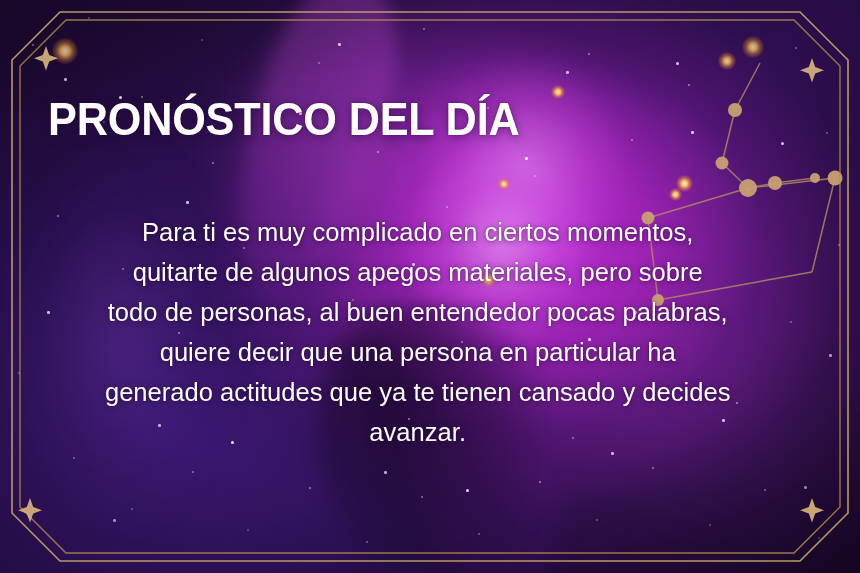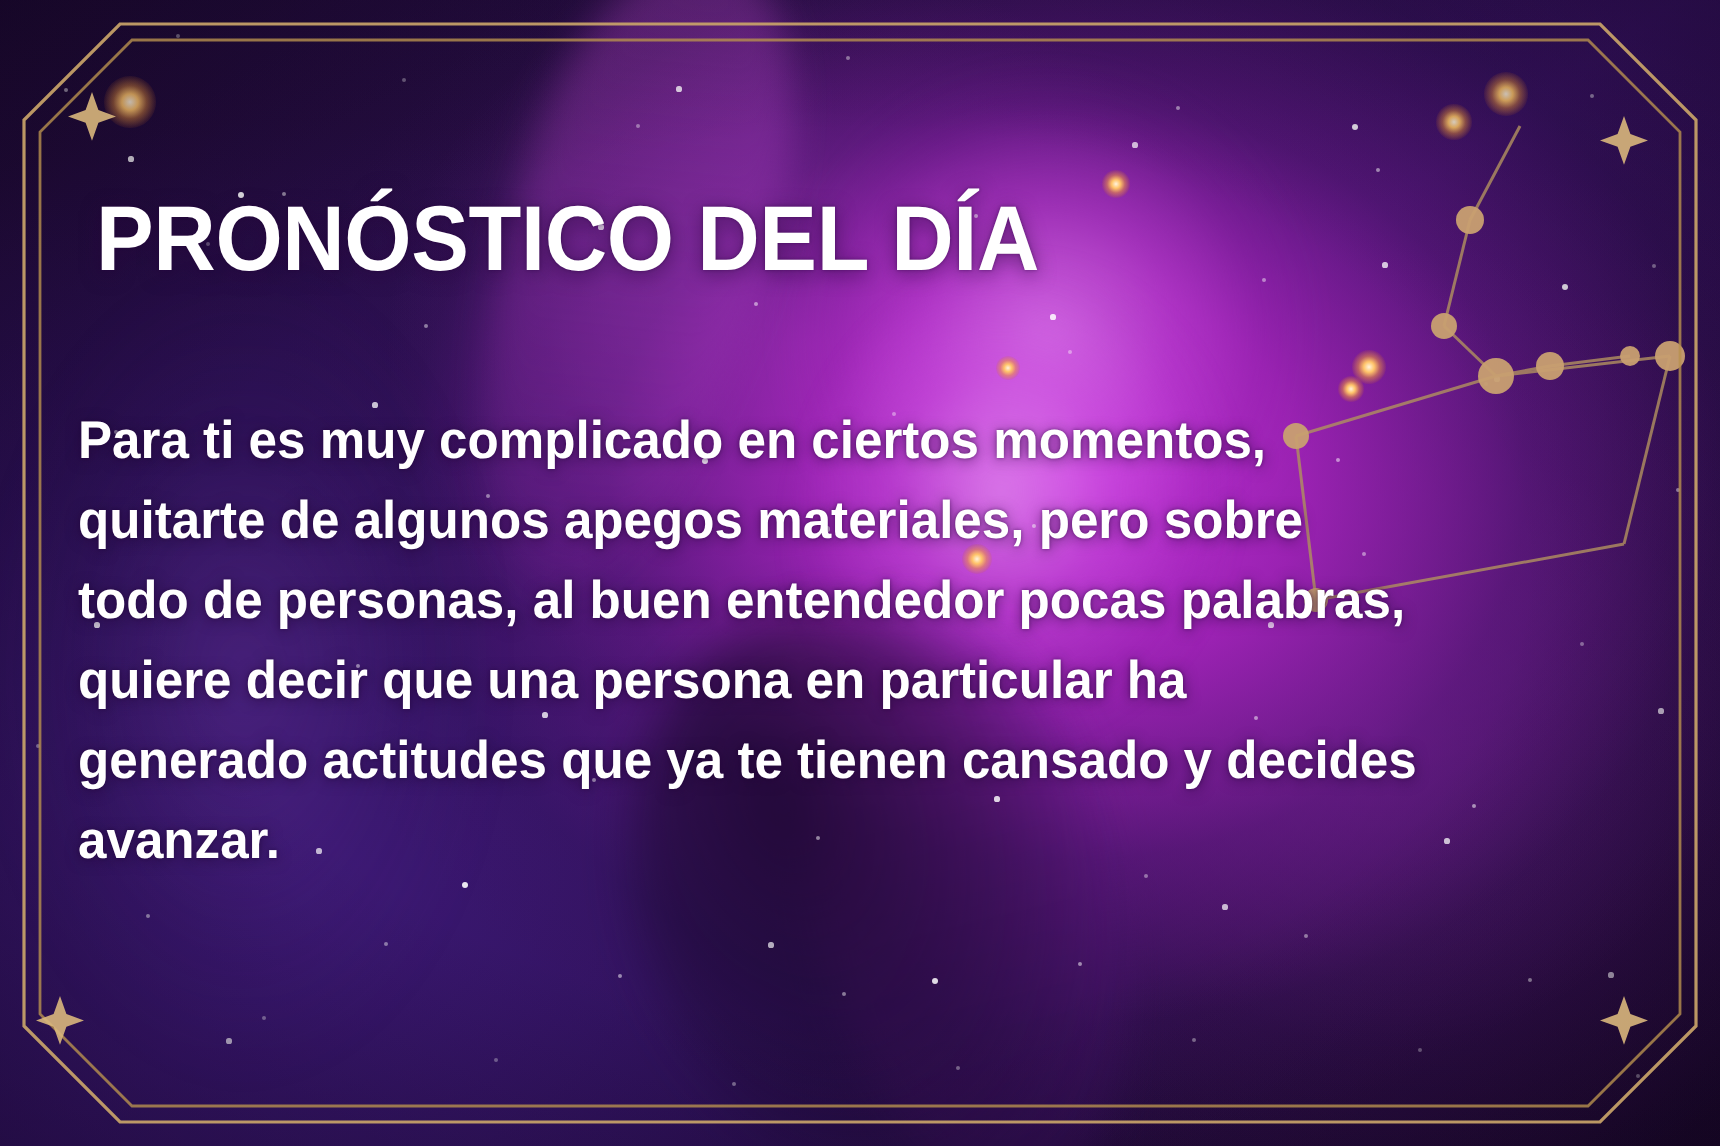--- a/index.html
+++ b/index.html
@@ -209,26 +209,27 @@
     transform: scaleX(0.94);
     transform-origin: left center;
     text-shadow: 0 2px 10px rgba(40,6,60,0.55), 0 0 2px rgba(40,6,60,0.5);
     white-space: nowrap;
   }
   .body-text {
     position: absolute;
     left: 39px;
     top: 200px;
     width: 760px;
-    margin: 0;
+    margin: 12px;
     font-size: 26.5px;
     line-height: 40px;
-    font-weight: 700;
+    font-weight: 400;
     color: #ffffff;
     text-shadow: 0 1px 7px rgba(35,5,55,0.6), 0 0 2px rgba(35,5,55,0.5);
+    text-align: center;
   }
   .body-text .ln {
     display: block;
     white-space: nowrap;
     transform: scaleX(0.965);
     transform-origin: left center;
   }
 </style>
 </head>
 <body>

